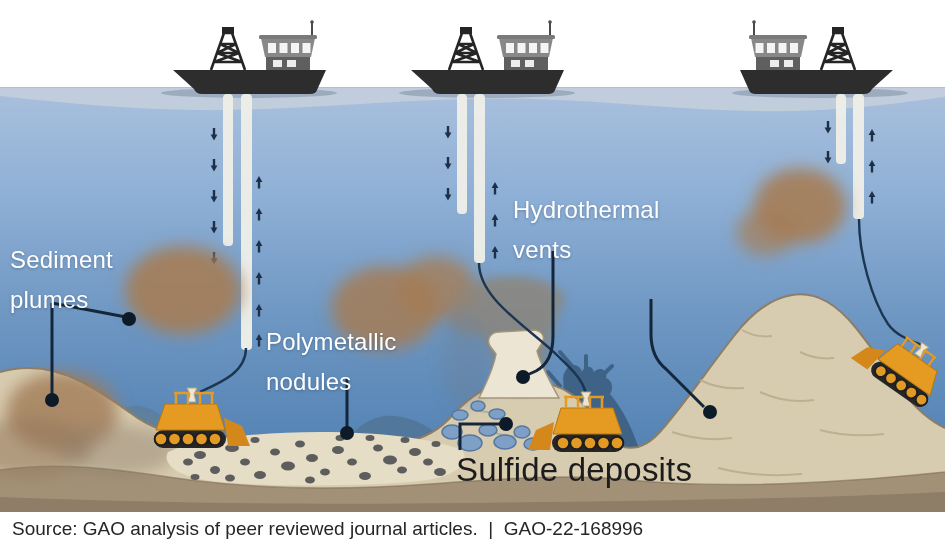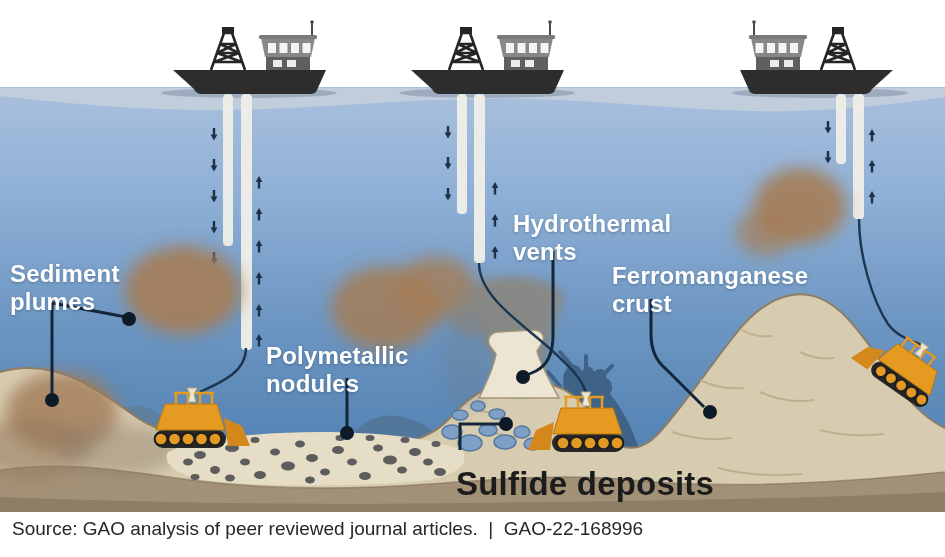--- a/index.html
+++ b/index.html
@@ -1,20 +1,20 @@
 <!DOCTYPE html>
 <html style="--page_bg: #ffffff; --label_white: #ffffff; --label_dark: #1c1c1c; --source_text: #262626; --water_surface_band: #c2cedb; --water_top: #a9c0dd; --water_deep: #4d7dab; --seabed_tan: #d8ccb0; --seabed_under: #a39177; --seabed_deep: #8e7d67; --nodule_field: #e6ddc6; --plume_brown: #a57d55; --vehicle_orange: #e59a22; --ship_dark: #2d2d2d; --ship_gray: #888888; --vent_chimney: #ece5d3; --sulfide_blue: #7fa0c6; --leader_navy: #14273a;"><head>
 <meta charset="utf-8">
 <style>
   html,body{margin:0;padding:0;background:#fff;}
   .stage{position:relative;width:945px;height:557px;background:var(--page_bg,#ffffff);overflow:hidden;
          font-family:"Liberation Sans",sans-serif;}
   .scene{position:absolute;left:0;top:0;}
-  .lbl{position:absolute;font-weight:700;font-size:24px;line-height:28px;color:var(--label_white,#ffffff);
-       white-space:pre-line;text-shadow:0 1px 3px rgba(25,45,65,.35);letter-spacing:.2px;margin-top:20px;}
+  .lbl{position:absolute;font-weight:400;font-size:24px;line-height:40px;color:var(--label_white,#ffffff);
+       white-space:pre-line;text-shadow:0 1px 3px rgba(25,45,65,.35);letter-spacing:.2px;}
   .lbl.dark{color:var(--label_dark,#1c1c1c);text-shadow:none;font-size:33px;}
   .source{position:absolute;left:12px;top:516px;font-size:19px;line-height:26px;font-weight:400;
           color:var(--source_text,#262626);white-space:pre;}
 </style>
 </head>
 <body>
 
 <div class="stage">
 
   <svg class="scene" width="945" height="512" viewBox="0 0 945 512">
@@ -234,18 +234,16 @@
         <circle cx="506" cy="424" r="7"></circle>
     </g>
   </svg>
 
   <div class="lbl" style="left:10px;top:240px">Sediment
 plumes</div>
   <div class="lbl" style="left:266px;top:322px">Polymetallic
 nodules</div>
   <div class="lbl" style="left:513px;top:190px">Hydrothermal
 vents</div>
-  <div class="lbl" style="left:612px;top:242px">Ferromanganese
-crust</div>
   <div class="lbl dark" style="left:456px;top:450px">Sulfide deposits</div>
 
   <div class="source">Source: GAO analysis of peer reviewed journal articles.  |  GAO-22-168996</div>
 </div>
 
 </body></html>

